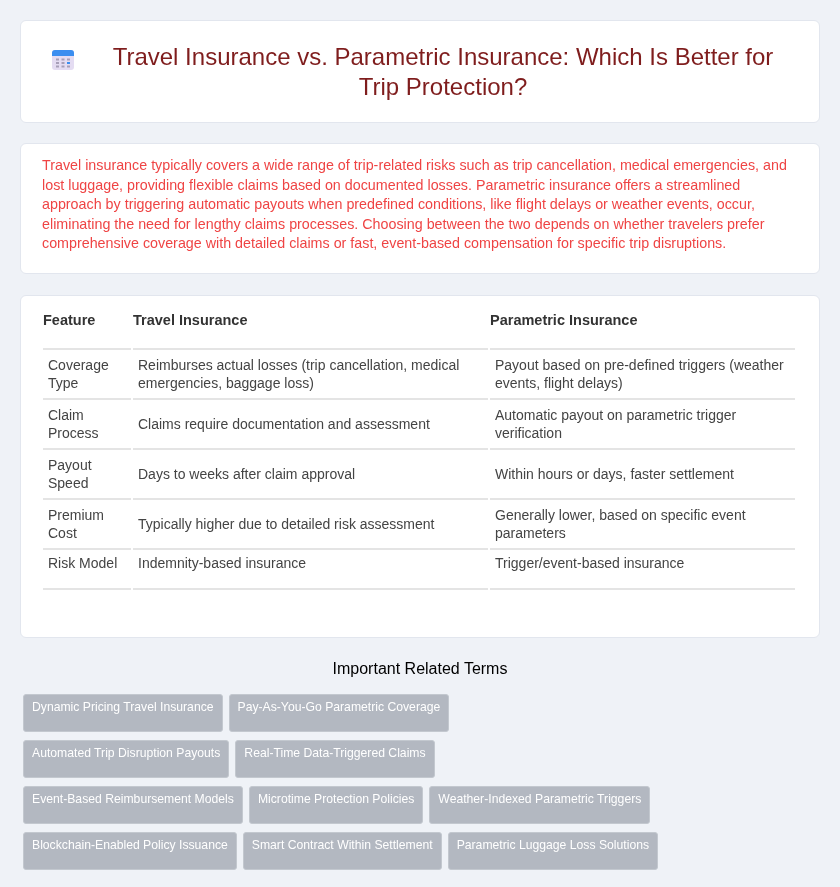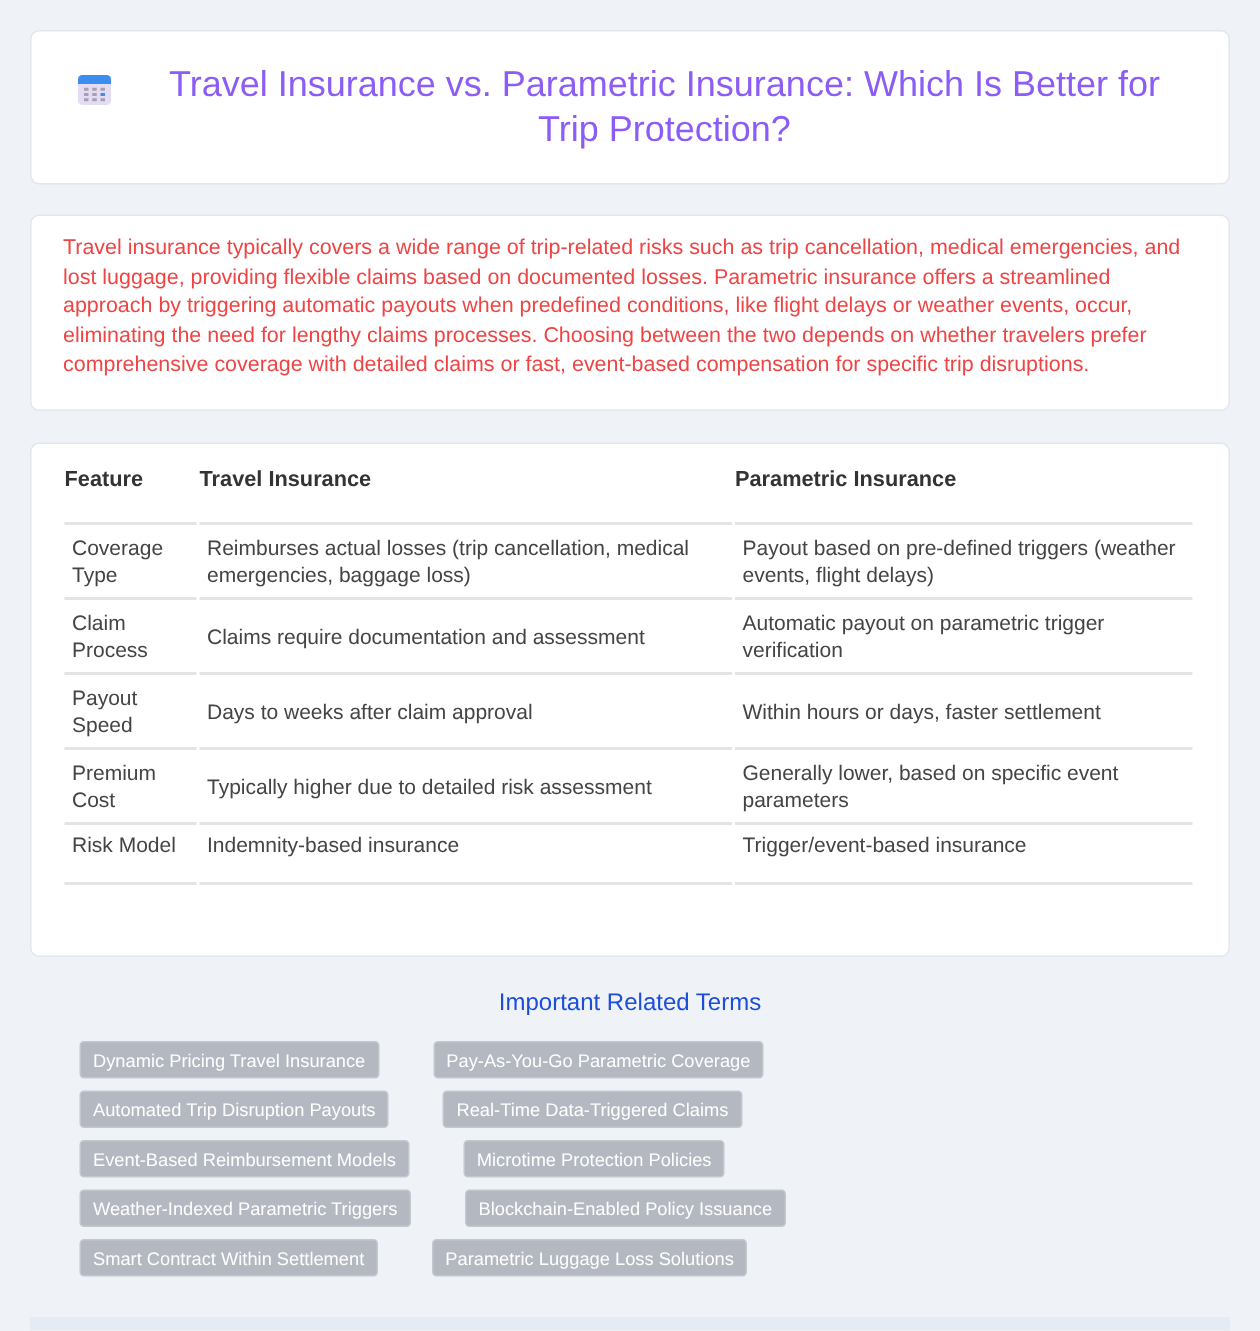--- a/index.html
+++ b/index.html
@@ -32,21 +32,21 @@
     .title-icon {
       position: absolute;
       left: 30px;
       top: 27px;
       width: 24px;
       height: 24px;
     }
     .title-text {
       font-size: 24px;
       line-height: 30px;
-      color: #8b5cf6;
+      color: #7f1d1d;
       text-align: center;
       font-weight: 400;
       padding-left: 42px;
     }
     .intro-card {
       margin-top: 20px;
       height: 131px;
       padding: 12px 21px;
     }
     .intro-text {
@@ -85,42 +85,41 @@
       height: 49px;
     }
     tr.short td { height: 31px; padding-top: 4px; padding-bottom: 16px; }
     col.c1 { width: 88px; }
     col.c2 { width: 355px; }
     col.c3 { width: 305px; }
     .related-title {
       margin-top: 22px;
       text-align: center;
       font-size: 16px;
-      color: #1d4ed8;
+      color: #000000;
       height: 22px;
     }
     .tags {
       margin-top: 12px;
       display: flex;
       flex-wrap: wrap;
       gap: 8px 6px;
       padding-left: 3px;
       width: 640px;
     }
     .tag {
       background: #b3b8c1;
       color: #fff;
       font-size: 12.2px;
-      height: 25px;
+      height: 38px;
       line-height: 25px;
       padding: 0 8px;
       border-radius: 3px;
       border: 1px solid #c3c8cf;
       white-space: nowrap;
-      margin-left: 30px;
     }
     .footer {
       margin-top: 27px;
       height: 34px;
       background: #e5ebf5;
       display: flex;
       align-items: center;
       justify-content: flex-end;
       padding-right: 10px;
       font-size: 12.5px;

